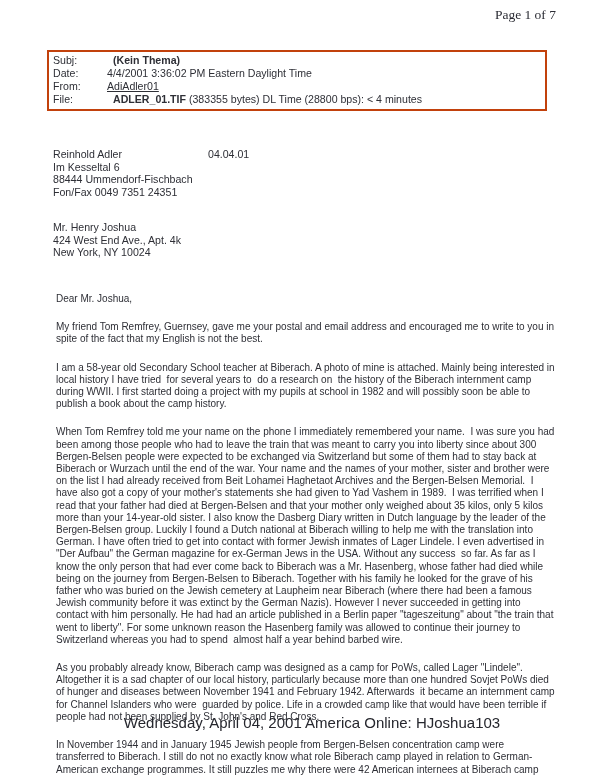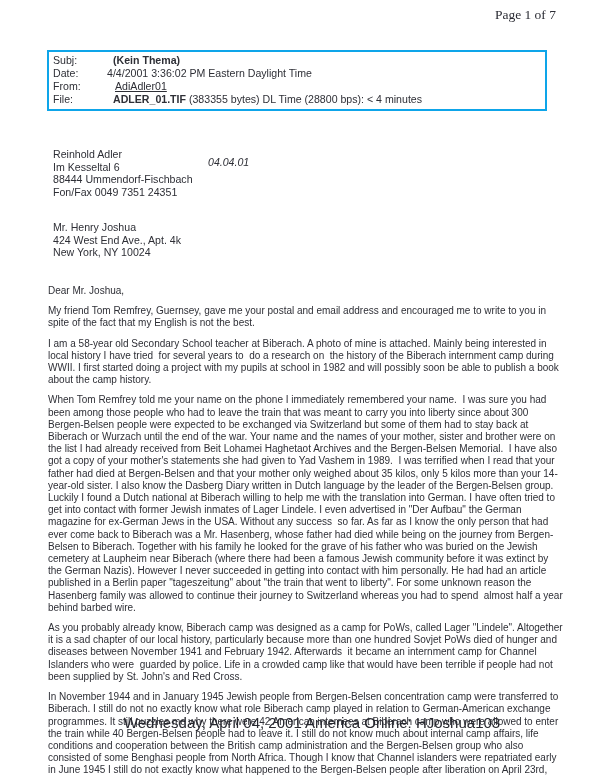--- a/index.html
+++ b/index.html
@@ -23,62 +23,62 @@
     right: 44px;
     font-family: "Liberation Serif", serif;
     font-size: 13.5px;
     color: #2b2c34;
   }
   .email-header-box {
     position: absolute;
     left: 47px;
     top: 50px;
     width: 500px;
-    border: 2px solid #0ea5e9;
+    border: 2px solid #c2410c;
     background: #ffffff;
     padding: 2px 0 3px 0;
   }
   .header-row {
     display: grid;
     grid-template-columns: 54px 1fr;
     font-size: 10.6px;
     line-height: 12.9px;
     padding-left: 4px;
   }
   .header-label { color: #2e2f36; }
   .header-value { color: #2e2f36; }
   .bold { font-weight: bold; margin-left: 6px; }
-  .underlined { text-decoration: underline; margin-left: 8px; }
+  .underlined { text-decoration: underline; }
   .sender-block {
     position: absolute;
     left: 53px;
     top: 148px;
     font-size: 10.6px;
     line-height: 12.7px;
   }
   .sender-name-row { position: relative; width: 400px; }
-  .sender-date { position: absolute; left: 155px; top: 8px; font-style: italic; }
+  .sender-date { position: absolute; left: 155px; top: 0; }
   .recipient-block {
     position: absolute;
     left: 53px;
     top: 221px;
     font-size: 10.6px;
     line-height: 12.7px;
   }
   .letter-body {
     position: absolute;
     left: 40px;
     top: 277px;
     width: 531px;
     font-size: 10px;
     line-height: 12.2px;
     color: #2e2f36;
   }
   .letter-body p {
-    margin: 8px;
+    margin: 16px;
     white-space: pre-wrap;
   }
   .page-footer {
     position: absolute;
     top: 714px;
     left: 12px;
     width: 100%;
     text-align: center;
     font-family: Liberation Sans, sans-serif;
     font-size: 15px;

